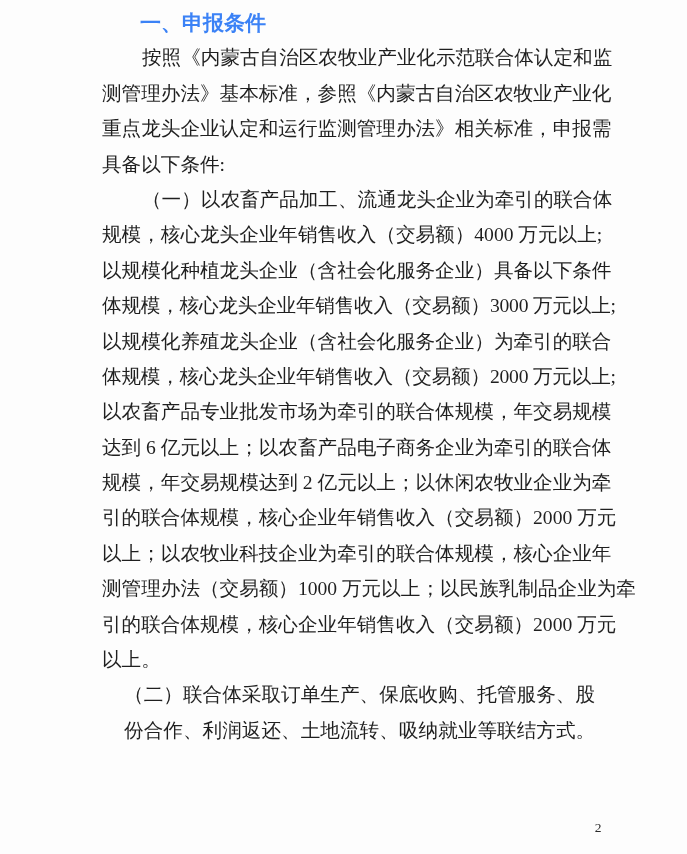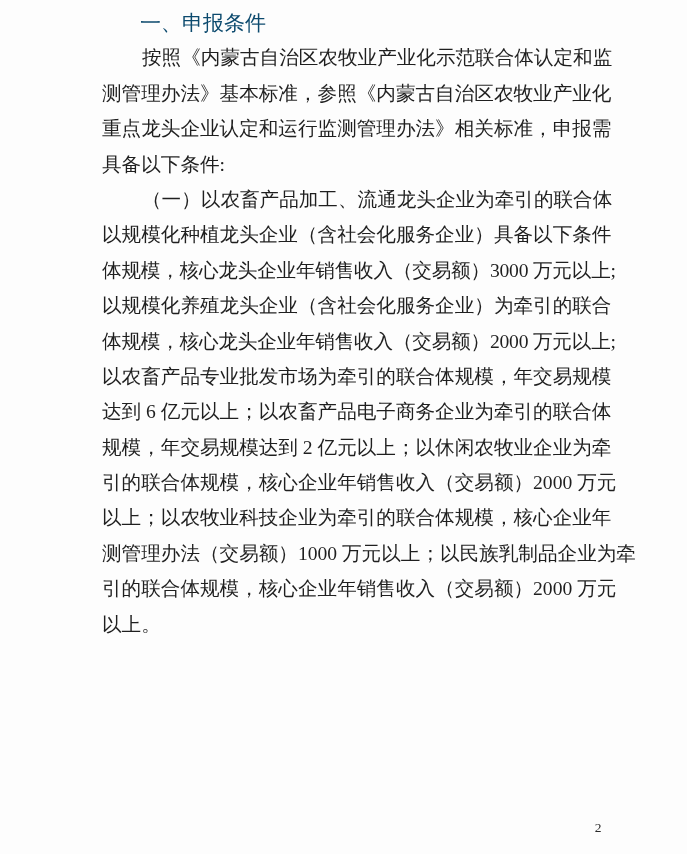--- a/index.html
+++ b/index.html
@@ -38,23 +38,23 @@
   
   .just { text-align-last: justify; }
   
   .indent { text-indent: 40px; font-family: Liberation Serif, serif; }
   
   .blk { padding-left: 22px; }
   .blk.just { text-align: justify; }
   .tight { letter-spacing: -0.2px; }
   .heading {
     font-family: "Liberation Sans", "DejaVu Sans", sans-serif;
-    font-weight: 400;
+    font-weight: 700;
     font-size: 21px;
-    color: #0c4a6e;
+    color: #3b82f6;
     text-indent: 38px;
     text-align: left;
   }
   .page-number {
     position: absolute;
     left: 588px;
     top: 820px;
     width: 20px;
     text-align: center;
     font-size: 13.5px;
@@ -75,31 +75,36 @@
 
     <div class="para">
       <div class="line just indent">按照《内蒙古自治区农牧业产业化示范联合体认定和监</div>
       <div class="line just">测管理办法》基本标准，参照《内蒙古自治区农牧业产业化</div>
       <div class="line just">重点龙头企业认定和运行监测管理办法》相关标准，申报需</div>
       <div class="line">具备以下条件:</div>
     </div>
 
     <div class="para">
       <div class="line just indent">（一）以农畜产品加工、流通龙头企业为牵引的联合体</div>
+      <div class="line just">规模，核心龙头企业年销售收入（交易额）4000 万元以上;</div>
       <div class="line just">以规模化种植龙头企业（含社会化服务企业）具备以下条件</div>
       <div class="line just tight">体规模，核心龙头企业年销售收入（交易额）3000 万元以上;</div>
       <div class="line just">以规模化养殖龙头企业（含社会化服务企业）为牵引的联合</div>
       <div class="line just tight">体规模，核心龙头企业年销售收入（交易额）2000 万元以上;</div>
       <div class="line just">以农畜产品专业批发市场为牵引的联合体规模，年交易规模</div>
       <div class="line just">达到 6 亿元以上；以农畜产品电子商务企业为牵引的联合体</div>
       <div class="line just">规模，年交易规模达到 2 亿元以上；以休闲农牧业企业为牵</div>
       <div class="line just">引的联合体规模，核心企业年销售收入（交易额）2000 万元</div>
       <div class="line just">以上；以农牧业科技企业为牵引的联合体规模，核心企业年</div>
       <div class="line just">测管理办法（交易额）1000 万元以上；以民族乳制品企业为牵</div>
       <div class="line just">引的联合体规模，核心企业年销售收入（交易额）2000 万元</div>
       <div class="line">以上。</div>
     </div>
 
+    <div class="para">
+      <div class="line just blk">（二）联合体采取订单生产、保底收购、托管服务、股</div>
+      <div class="line just blk tight">份合作、利润返还、土地流转、吸纳就业等联结方式。</div>
+    </div>
 
   </div>
 
   <div class="page-number">2</div>
 </div>
 
 </body></html>

